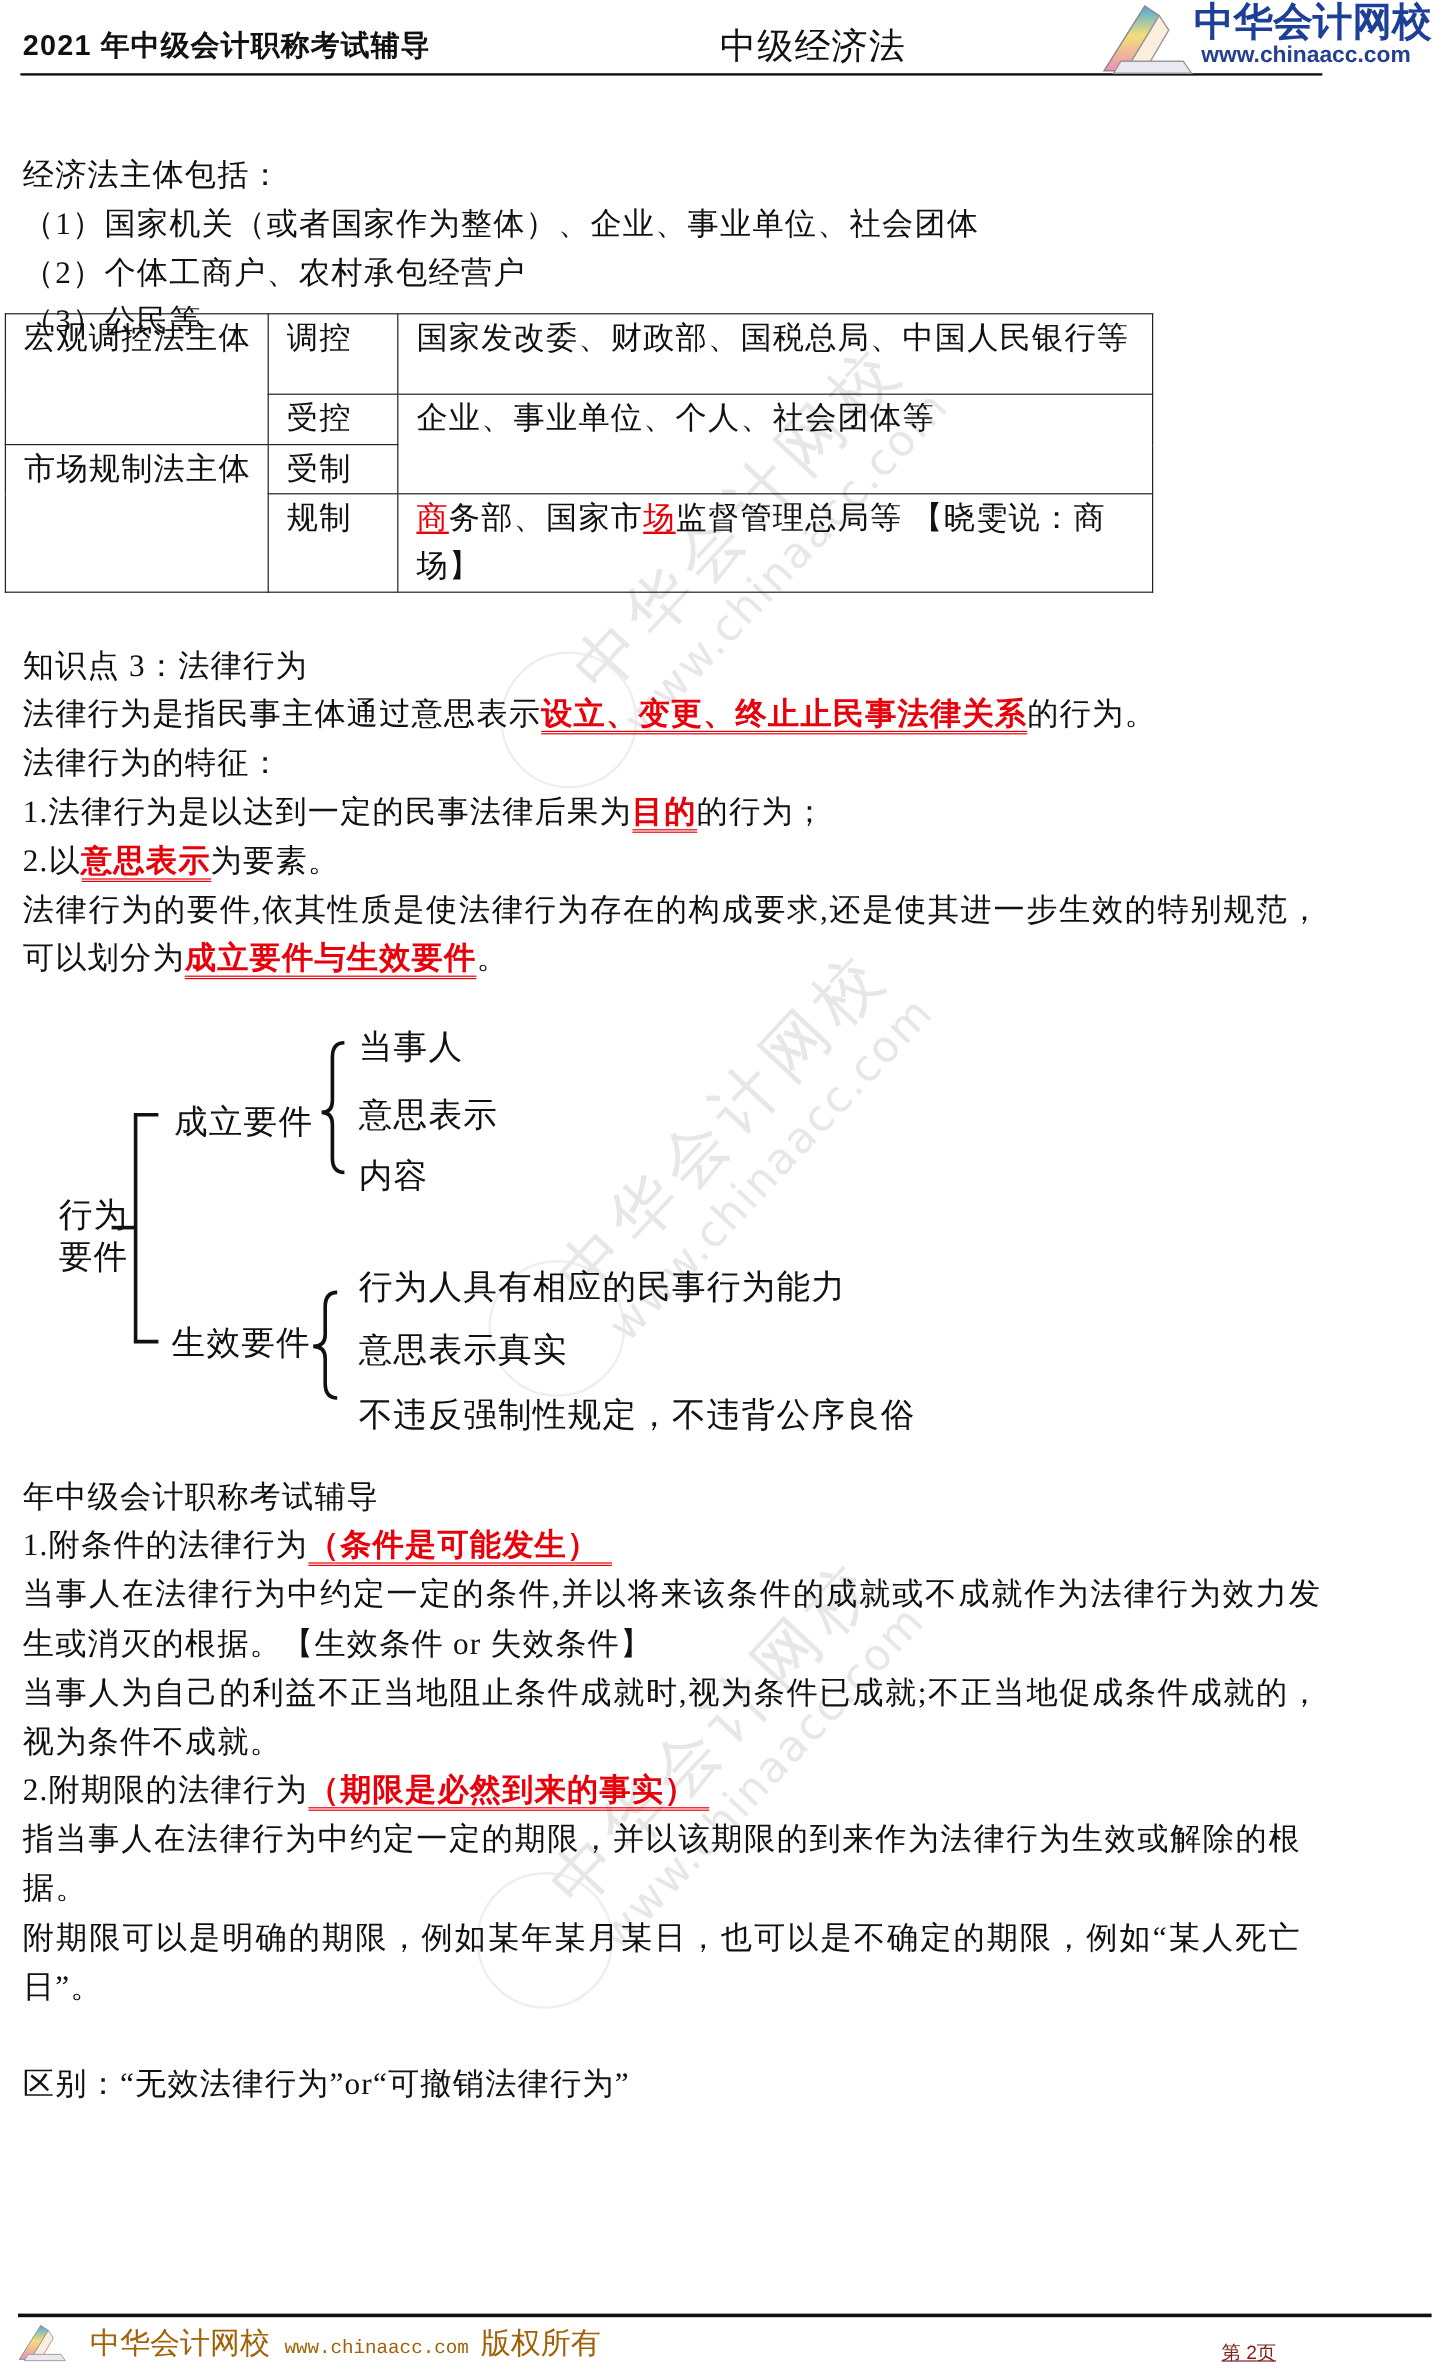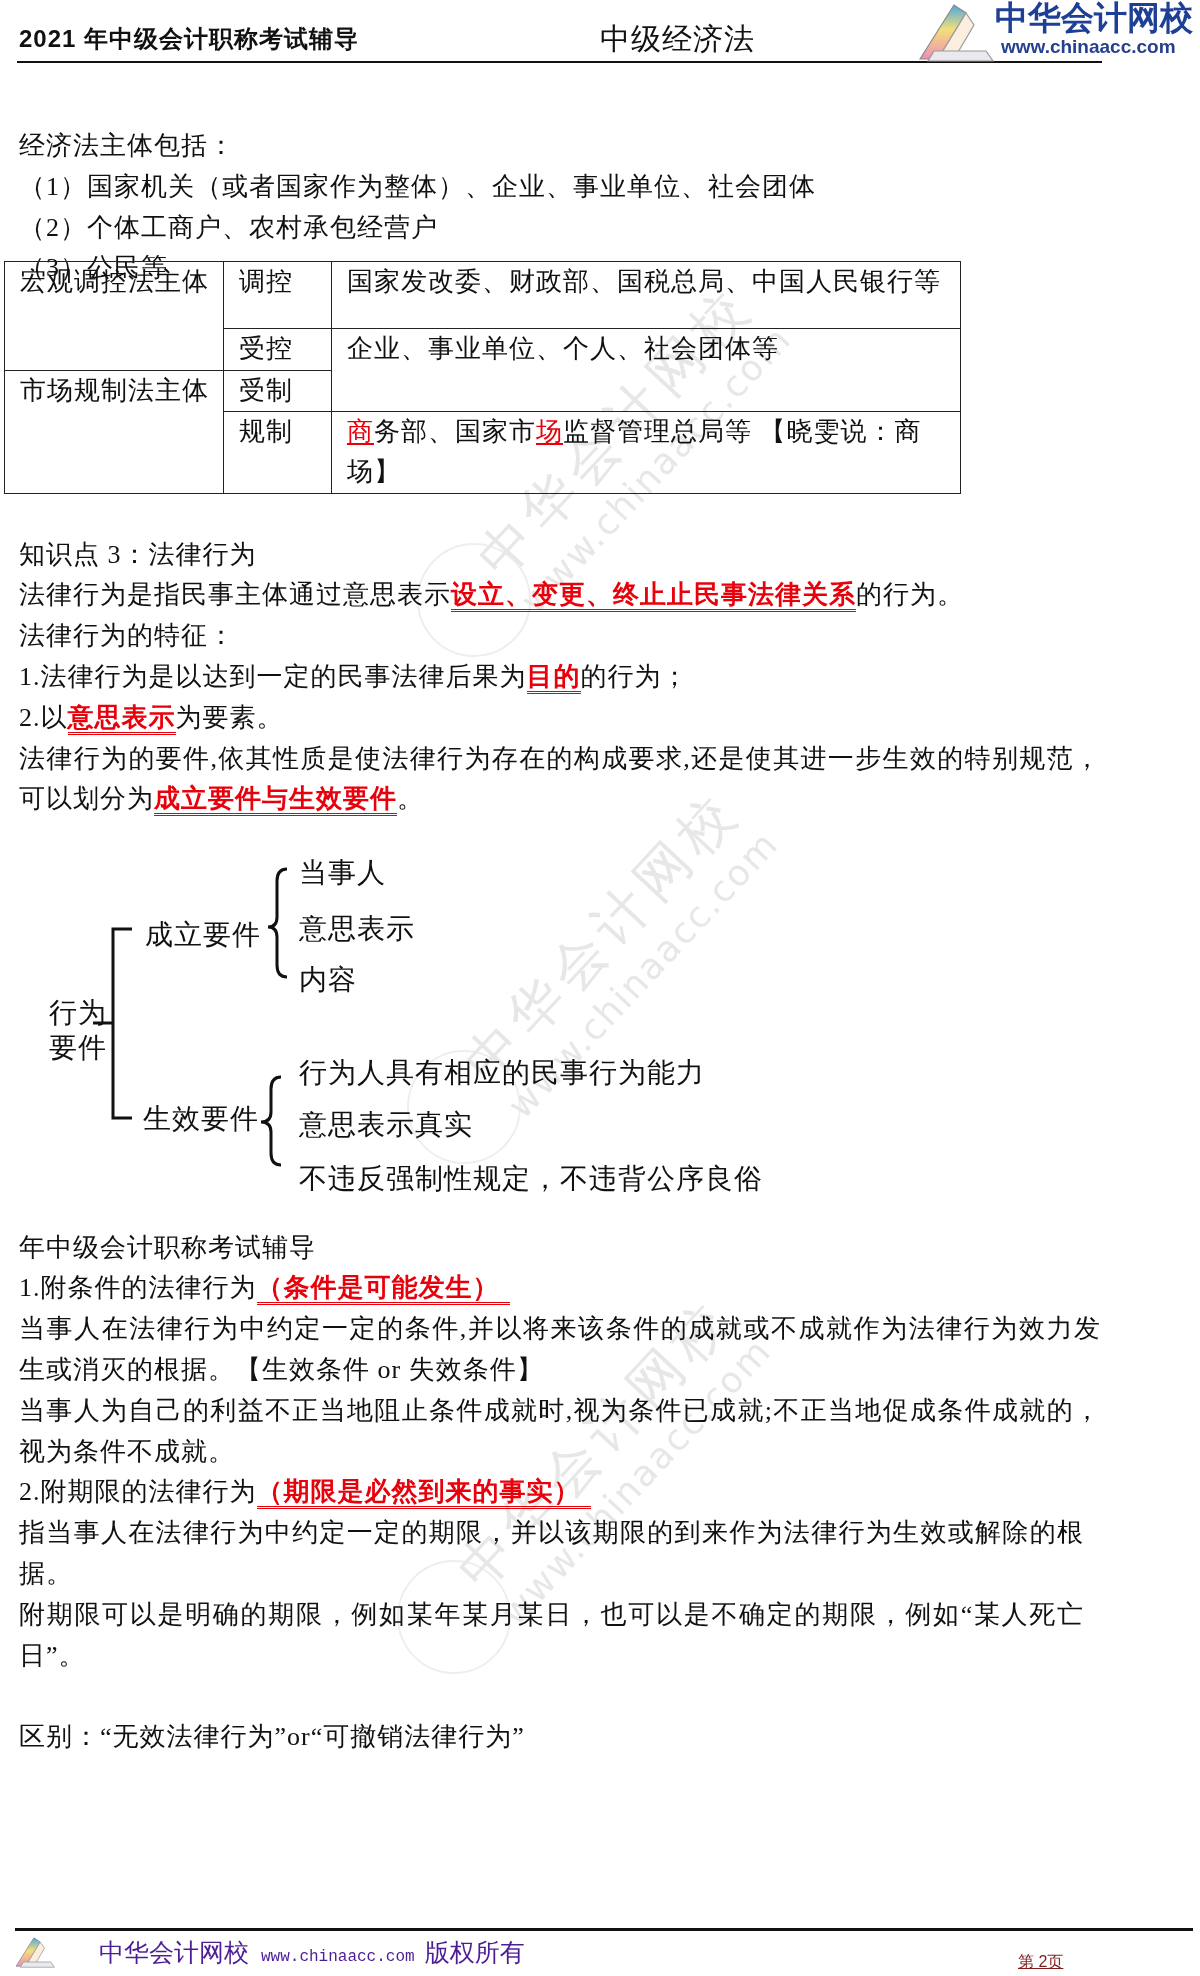--- a/index.html
+++ b/index.html
@@ -95,21 +95,21 @@
   .i1 { left: 299px; top: 3px; }
   .i2 { left: 299px; top: 59px; }
   .i3 { left: 299px; top: 110px; }
   .i4 { left: 299px; top: 203px; }
   .i5 { left: 299px; top: 255px; }
   .i6 { left: 299px; top: 309px; }
 
   
   .ftr-rule { position: absolute; left: 15px; top: 1928px; width: 1178px; height: 3px; background: #111; }
   .ftr-icon { position: absolute; left: 14px; top: 1934px; width: 42px; height: 36px; }
-  .ftr-text { position: absolute; left: 75px; top: 1937px; line-height: 32px; color: #4c1d95; white-space: nowrap; margin-left: 24px; }
+  .ftr-text { position: absolute; left: 75px; top: 1937px; line-height: 32px; color: #a16207; white-space: nowrap; }
   .ftr-brand, .ftr-rights { font-family: "DejaVu Sans", sans-serif; font-size: 25px; }
   .ftr-url { font-family: "Liberation Mono", "DejaVu Sans Mono", monospace; font-size: 16px; margin: 0 10px 0 12px; }
   .page-no {
     position: absolute; left: 1018px; top: 1948px;
     font-family: "Liberation Sans", "DejaVu Sans", sans-serif; font-size: 16px; line-height: 28px; color: #7f1d1d;
     white-space: nowrap;
     text-decoration: underline;
   }
 </style>
 </head>

